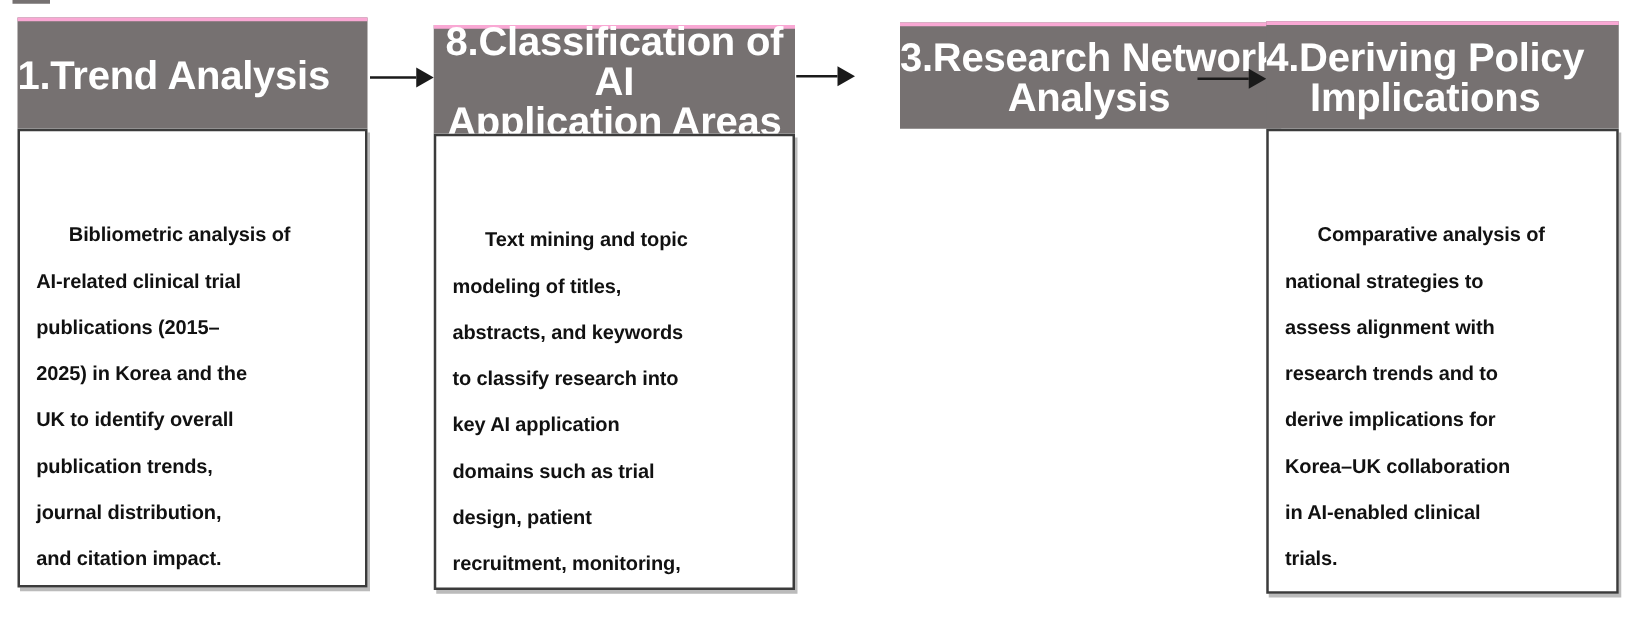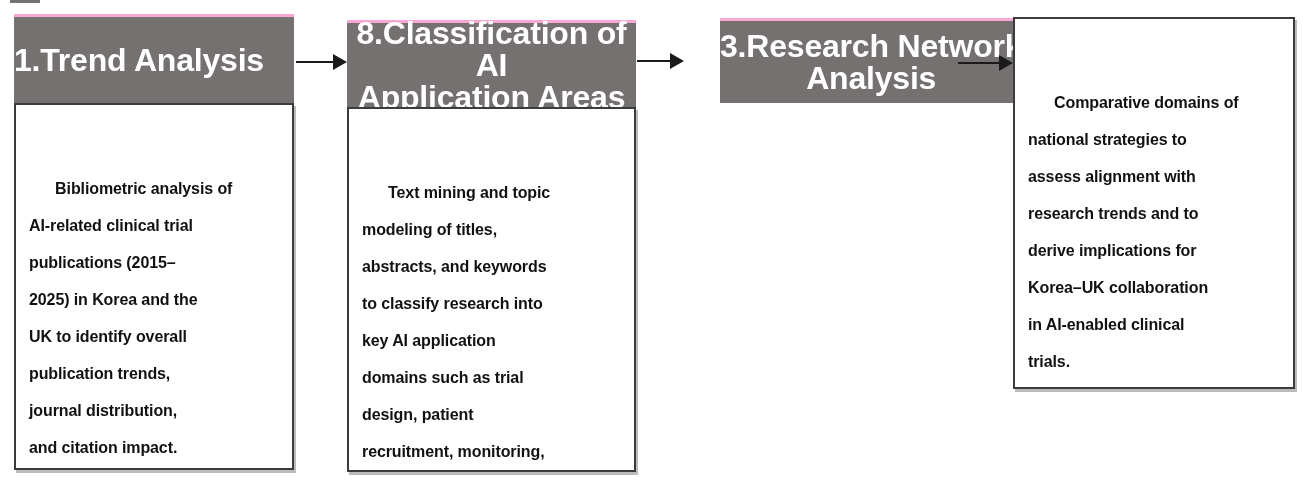--- a/index.html
+++ b/index.html
@@ -142,22 +142,26 @@
   <div class="step" id="step-3">
     <div class="step-header">
       <span>3.Research Network
 Analysis</span>
     </div>
   </div>
 
   <div class="arrow" id="arrow-3"></div>
 
   <div class="step" id="step-4">
+    <div class="step-header">
+      <span>4.Deriving Policy
+Implications</span>
+    </div>
     <div class="step-body">
-      <span>Comparative domains of
+      <span>Comparative analysis of
 national strategies to
 assess alignment with
 research trends and to
 derive implications for
 Korea–UK collaboration
 in AI-enabled clinical
 trials.</span>
     </div>
   </div>
 

